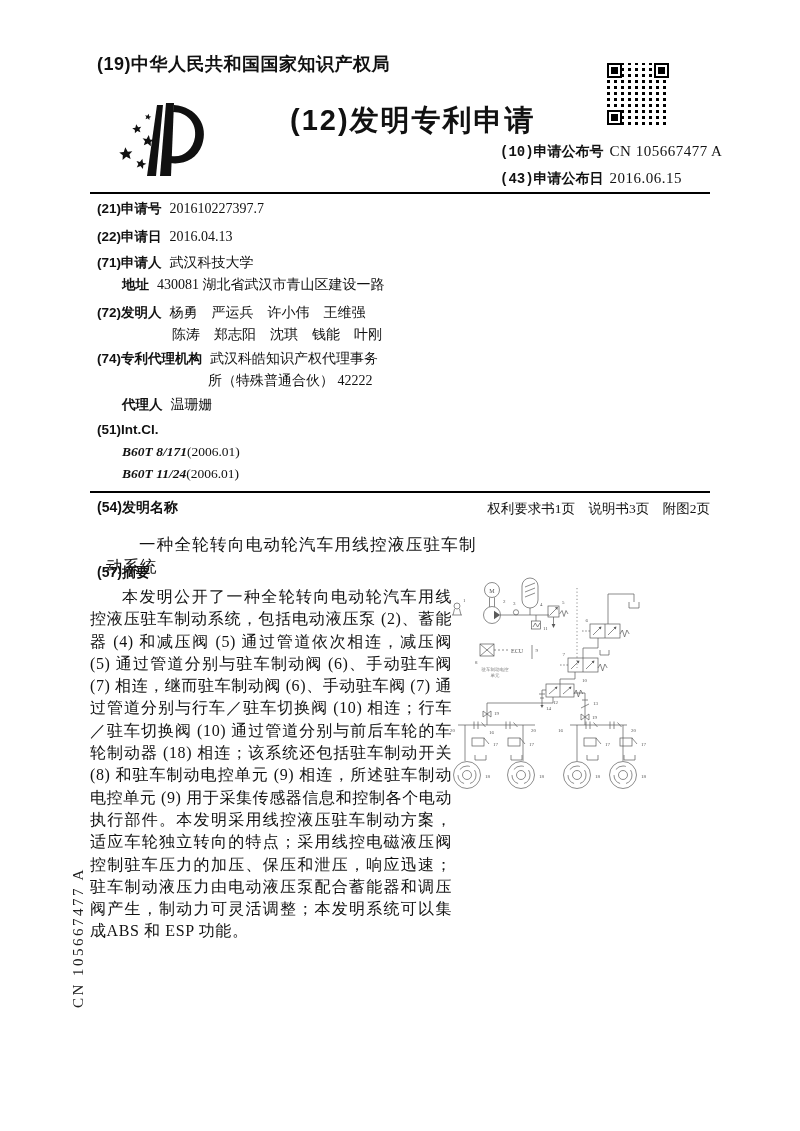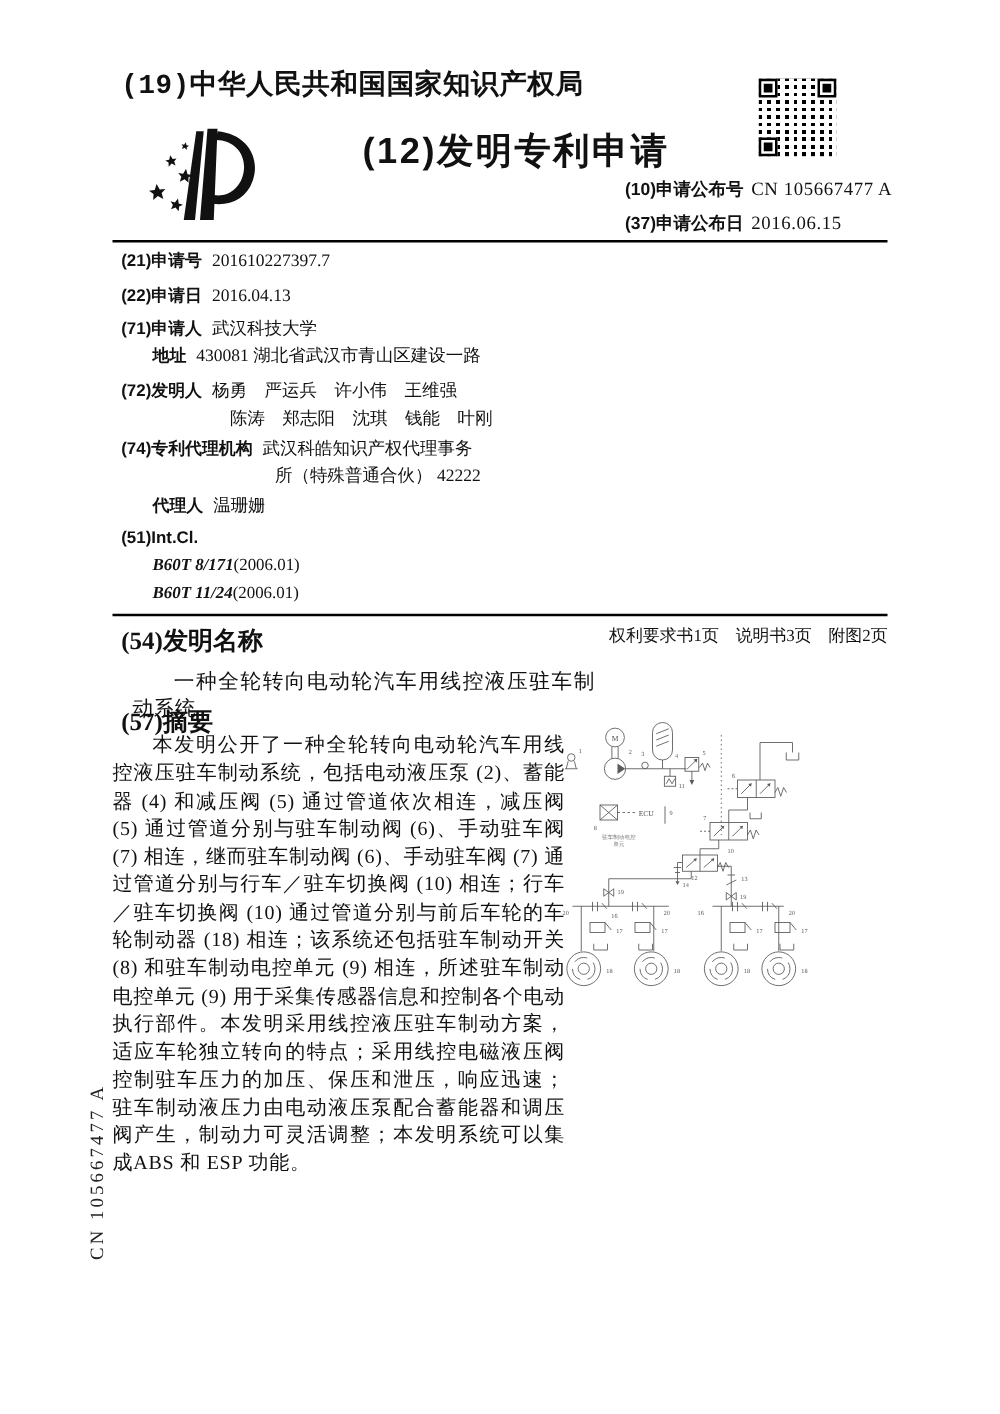--- a/index.html
+++ b/index.html
@@ -1,55 +1,55 @@
 <!DOCTYPE html>
 <html><head>
 <meta charset="utf-8">
 <style>
   html,body{margin:0;padding:0;}
   body{width:800px;height:1131px;background:#fff;position:relative;
        font-family:"Liberation Serif",serif;color:#111;overflow:hidden;}
   .abs{position:absolute;}
 
-  .office{left:97px;top:52px;font-size:22px;font-weight:bold;
-          font-family:Liberation Mono, monospace;letter-spacing:.5px;}
+  .office{left:97px;top:52px;font-size:18px;font-weight:bold;
+          font-family:Liberation Sans, sans-serif;letter-spacing:.5px;}
 
   
   .qr{left:607px;top:63px;width:62px;height:62px;
       background-image:
         repeating-linear-gradient(0deg,#000 0 3px,#fff 3px 6px),
         repeating-linear-gradient(90deg,#000 0 3px,#fff 3px 7px);
       background-blend-mode:screen;}
   .finder{position:absolute;width:15px;height:15px;background:#fff;
           border:2.5px solid #000;box-sizing:border-box;}
   .finder::after{content:"";position:absolute;inset:2px;background:#000;}
   .f-tl{left:0;top:0;} .f-tr{right:0;top:0;} .f-bl{left:0;bottom:0;}
 
   .logo{left:112px;top:96px;}
 
   .doc-type{left:290px;top:101px;font-size:29px;font-weight:bold;
             font-family:"Liberation Sans",sans-serif;letter-spacing:2px;}
 
   .pub{left:500px;font-size:14px;white-space:nowrap;}
-  .pub .lbl{font-weight:bold;font-family:Liberation Sans, sans-serif;}
+  .pub .lbl{font-weight:bold;font-family:Liberation Mono, monospace;}
   .pub .val{margin-left:6px;font-size:15px;letter-spacing:.5px;}
   .pub-no{top:143px;} .pub-date{top:170px;}
 
   .rule{left:90px;width:620px;height:2px;background:#000;}
   .rule1{top:192px;} .rule2{top:491px;}
 
   .bib{left:97px;font-size:13.5px;white-space:nowrap;}
   .bib .lbl{font-weight:bold;font-family:"Liberation Sans",sans-serif;}
   .bib .val{margin-left:8px;font-size:14px;}
-  .val-only .val{margin-left:16px;}
+  .val-only .val{margin-left:4px;}
   .ipc .code{font-style:italic;font-weight:bold;}
   .pages{right:90px;top:500px;font-size:13.5px;left:auto;}
 
-  .sec-label{left:97px;font-size:20px;font-weight:bold;
-             font-family:Liberation Serif, serif;}
+  .sec-label{left:97px;font-size:14px;font-weight:bold;
+             font-family:Liberation Sans, sans-serif;}
   .s54{top:499px;} .s57{top:564px;}
 
   .title-text{left:90px;top:518px;width:370px;margin:16px;font-size:16.5px;
               line-height:22px;text-indent:2em;text-align:justify;letter-spacing:.5px;}
   .abstract{left:90px;top:586px;width:362px;margin:0;font-size:16px;
             line-height:22.3px;text-indent:2em;text-align:justify;letter-spacing:.6px;}
 
   .side-code{left:70px;top:1008px;transform:rotate(-90deg);transform-origin:0 0;
              font-size:15px;letter-spacing:2.5px;white-space:nowrap;color:#222;}
 
@@ -84,21 +84,21 @@
     <path transform="translate(29,68) scale(0.9) rotate(15)" d="M0,-6 L1.76,-1.85 L5.71,-1.85 L2.85,0.71 L3.53,4.85 L0,2.4 L-3.53,4.85 L-2.85,0.71 L-5.71,-1.85 L-1.76,-1.85 Z"></path>
   </g>
 </svg>
 
 <div class="abs doc-type">(12)发明专利申请</div>
 
 <div class="abs pub pub-no">
   <span class="lbl">(10)申请公布号</span><span class="val">CN 105667477 A</span>
 </div>
 <div class="abs pub pub-date">
-  <span class="lbl">(37)申请公布日</span><span class="val">2016.06.15</span>
+  <span class="lbl">(43)申请公布日</span><span class="val">2016.06.15</span>
 </div>
 
 <div class="abs rule rule1"></div>
 
 <div class="abs bib" style="top:200px">
   <span class="lbl">(21)申请号</span><span class="val">201610227397.7</span>
 </div>
 <div class="abs bib" style="top:228px">
   <span class="lbl">(22)申请日</span><span class="val">2016.04.13</span>
 </div>

